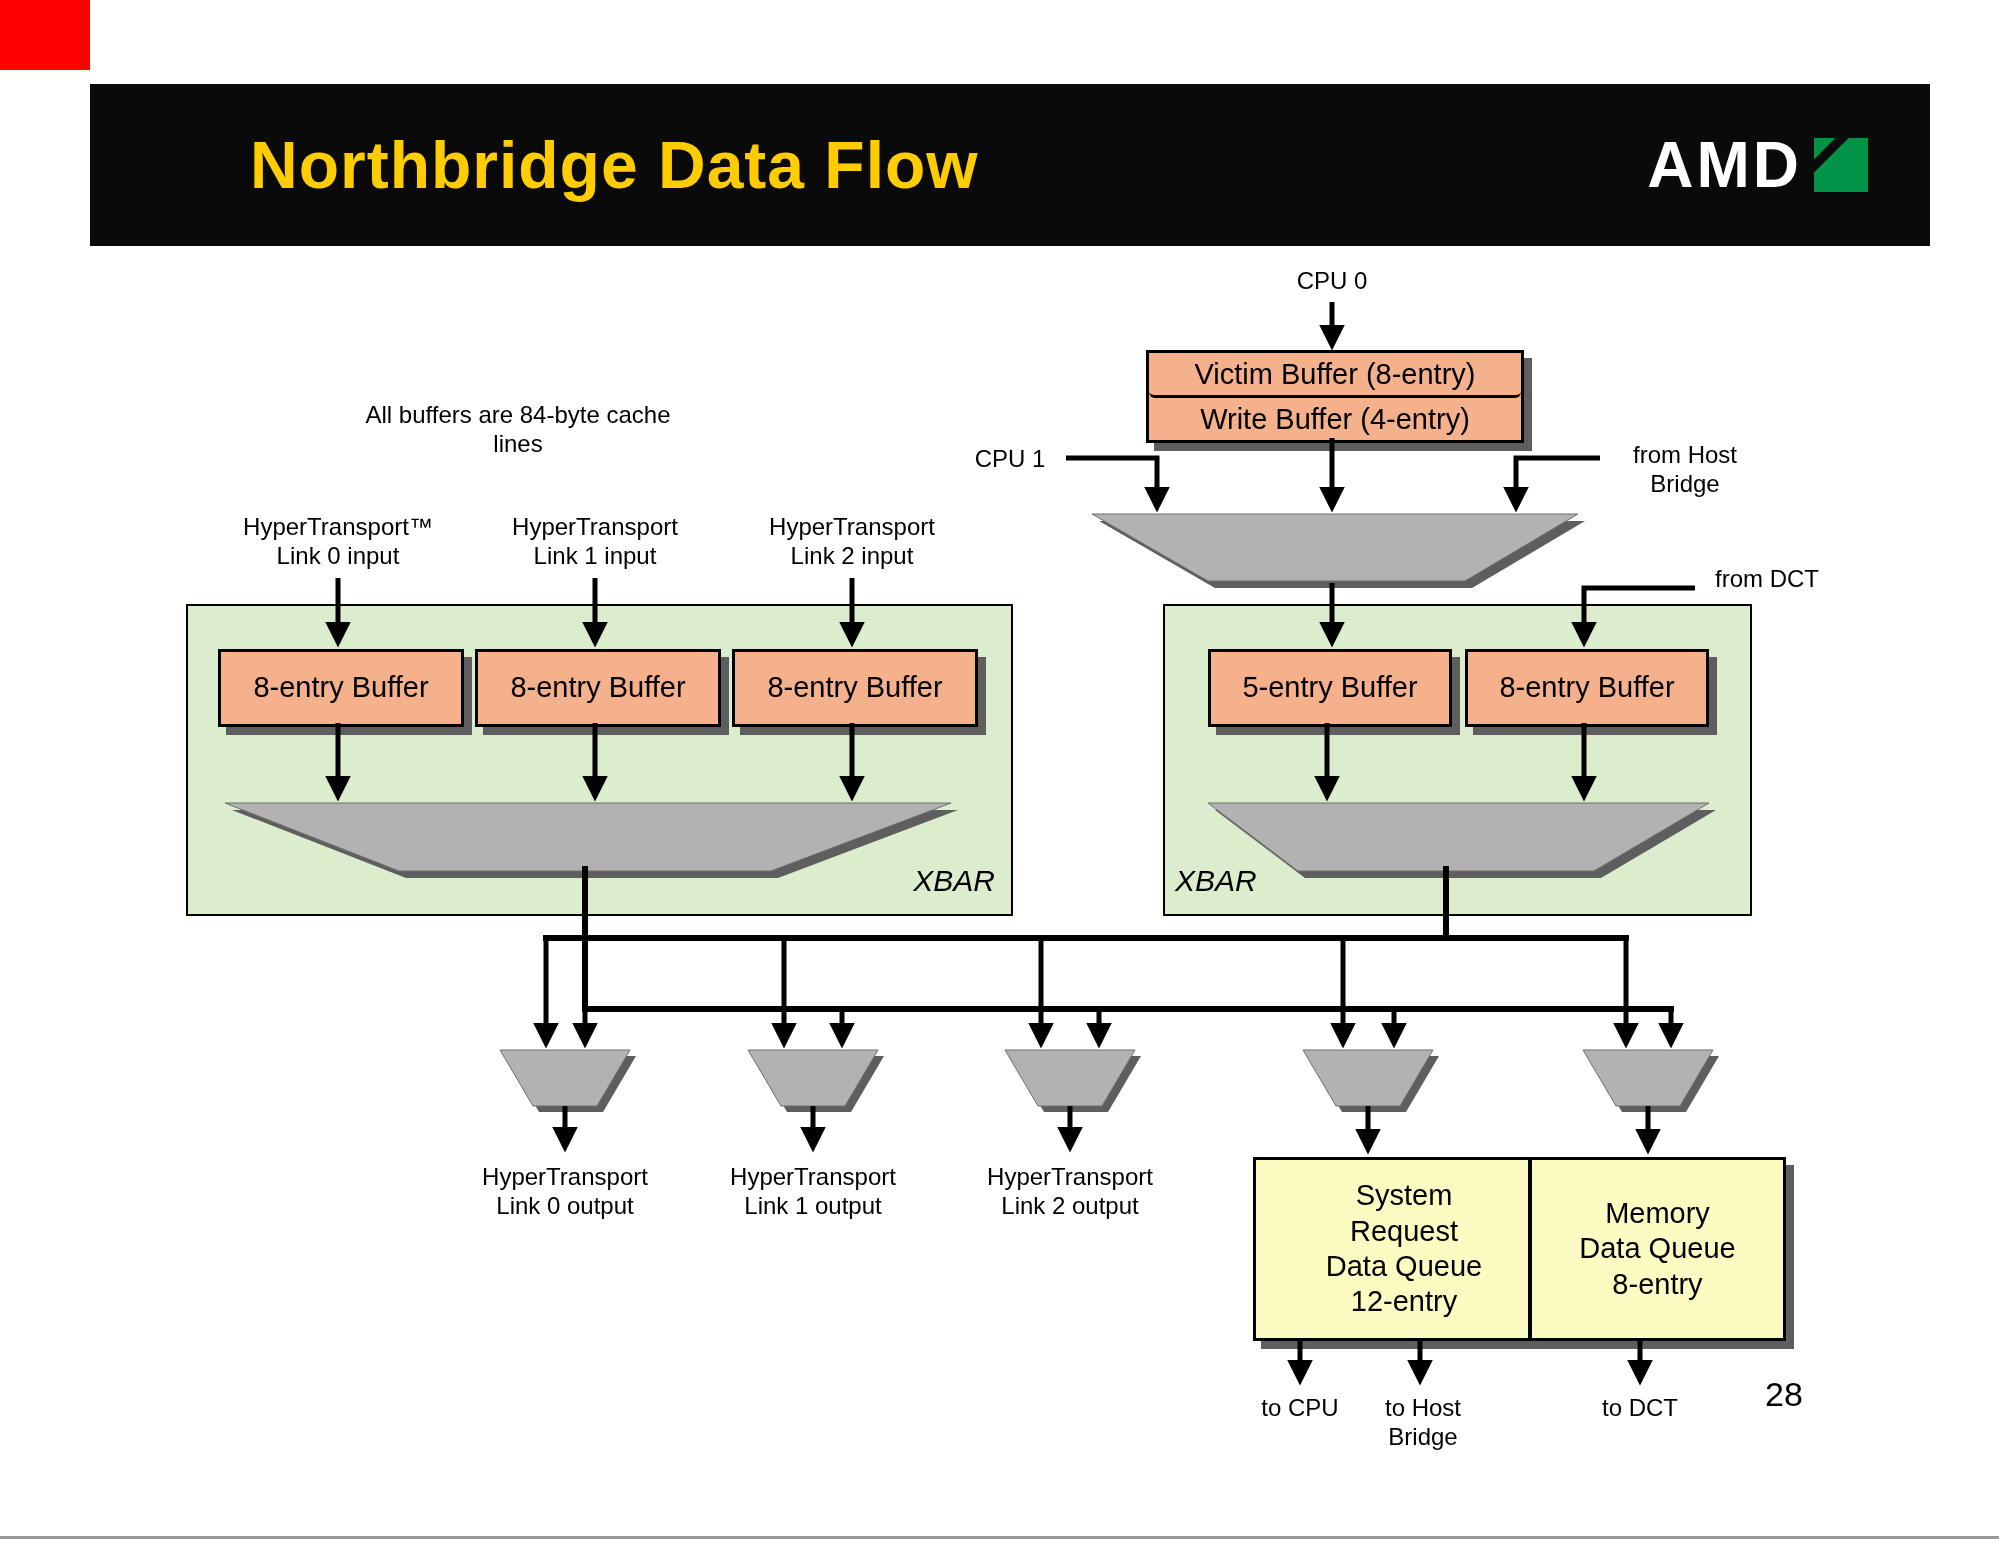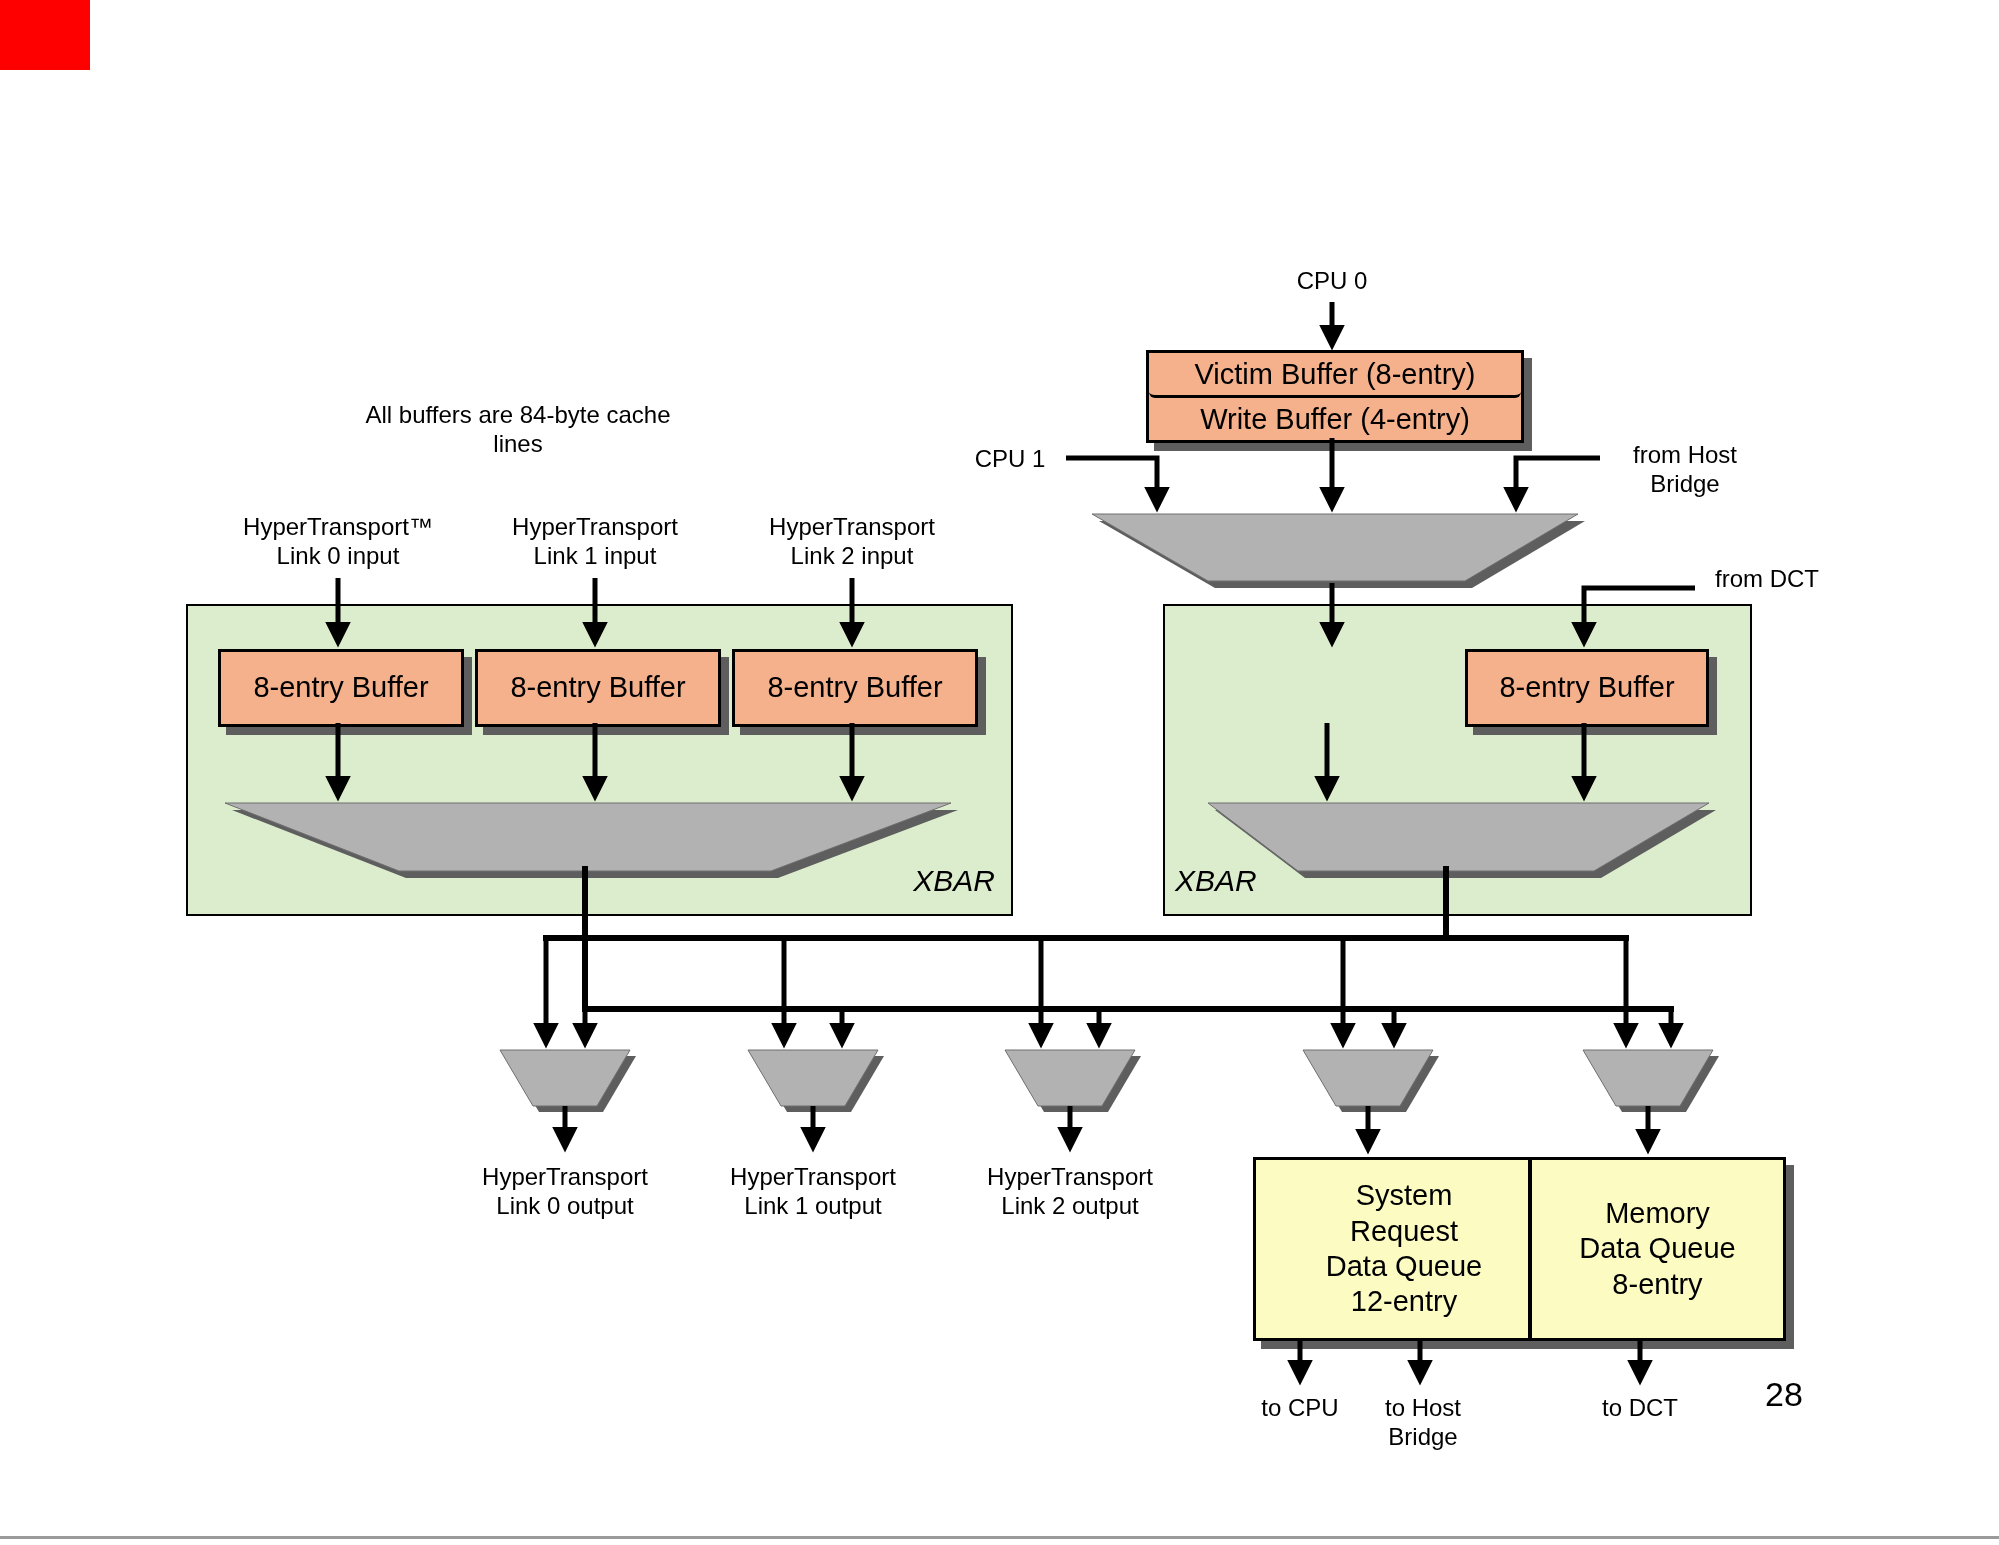--- a/index.html
+++ b/index.html
@@ -42,20 +42,31 @@
 
   .pagenum { position:absolute; font-size:34px; }
   .bottomline { position:absolute; left:0; top:1536px; width:1999px; height:3px; background:#9a9a9a; }
 </style>
 </head>
 <body>
 
 <div class="slide">
 
   <div class="red-corner"></div>
+  <div class="titlebar">
+    <h1 class="title">Northbridge Data Flow</h1>
+    <div class="amdlogo">
+      <span class="amdtext">AMD</span>
+      <svg width="54" height="54" viewBox="0 0 50 50">
+        <rect x="0" y="0" width="50" height="50" fill="#009245"></rect>
+        <polygon points="0,0 32,0 0,32" fill="#0A0A0A"></polygon>
+        <polygon points="0,0 20,0 0,20" fill="#009245"></polygon>
+      </svg>
+    </div>
+  </div>
 
   <div class="lbl" style="left:268px; top:400px; width:500px;">All buffers are 84-byte cache
 lines</div>
   <div class="lbl" style="left:1272px; top:266px; width:120px;">CPU 0</div>
   <div class="lbl" style="left:960px; top:444px; width:100px; ">CPU 1</div>
   <div class="lbl" style="left:1600px; top:440px; width:170px;">from Host
 Bridge</div>
   <div class="lbl" style="left:1692px; top:564px; width:150px; text-align:center;">from DCT</div>
 
   <div class="vwstack" style="left:1146px; top:350px; width:372px;">
@@ -69,20 +80,21 @@
   <div class="lbl" style="left:445px; top:512px; width:300px;">HyperTransport
 Link 1  input</div>
   <div class="lbl" style="left:702px; top:512px; width:300px;">HyperTransport
 Link 2 input</div>
   <div class="pbox" style="left:218px; top:649px; width:240px; height:72px;">8-entry Buffer</div>
   <div class="pbox" style="left:475px; top:649px; width:240px; height:72px;">8-entry Buffer</div>
   <div class="pbox" style="left:732px; top:649px; width:240px; height:72px;">8-entry Buffer</div>
   <div class="xbar" style="left:890px; top:864px; width:105px; text-align:right;">XBAR</div>
 
   <div class="greenbox" style="left:1163px; top:604px; width:585px; height:308px;"></div>
+  <div class="pbox" style="left:1208px; top:649px; width:238px; height:72px;">5-entry Buffer</div>
   <div class="pbox" style="left:1465px; top:649px; width:238px; height:72px;">8-entry Buffer</div>
   <div class="xbar" style="left:1175px; top:864px; width:120px; text-align:left;">XBAR</div>
 
   <div class="lbl" style="left:415px; top:1162px; width:300px;">HyperTransport
 Link 0 output</div>
   <div class="lbl" style="left:663px; top:1162px; width:300px;">HyperTransport
 Link 1  output</div>
   <div class="lbl" style="left:920px; top:1162px; width:300px;">HyperTransport
 Link 2 output</div>
 

